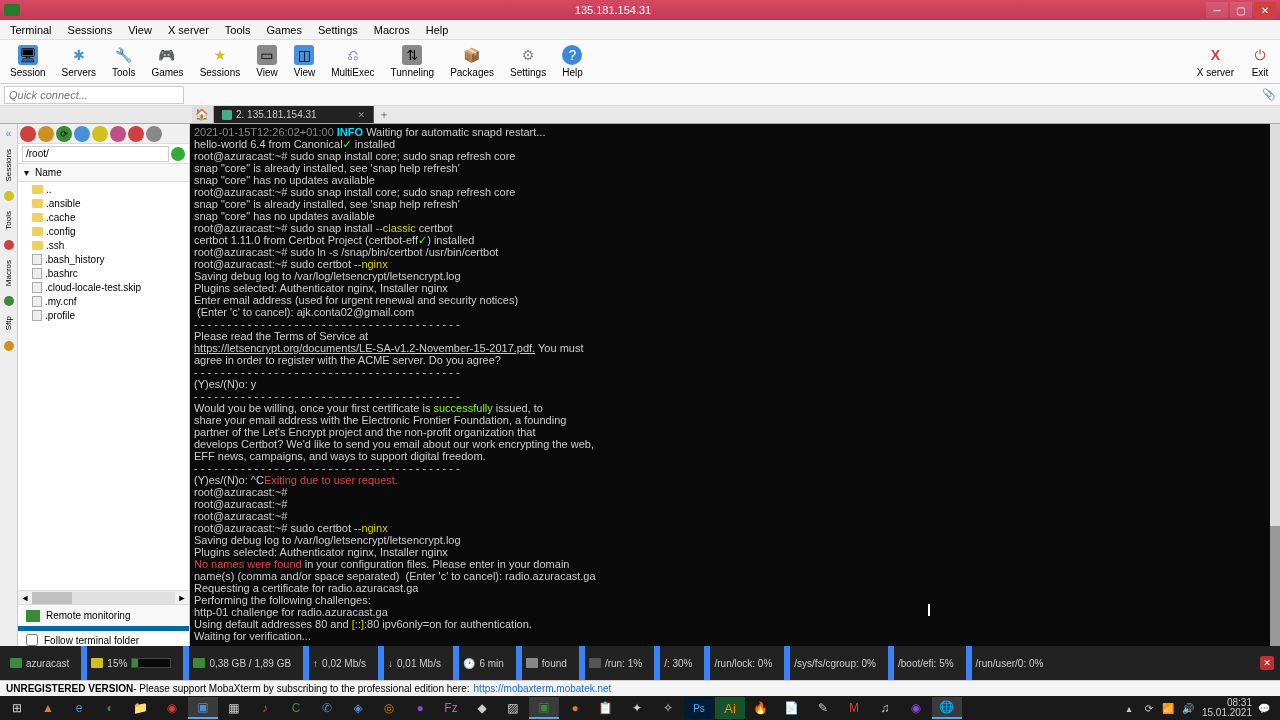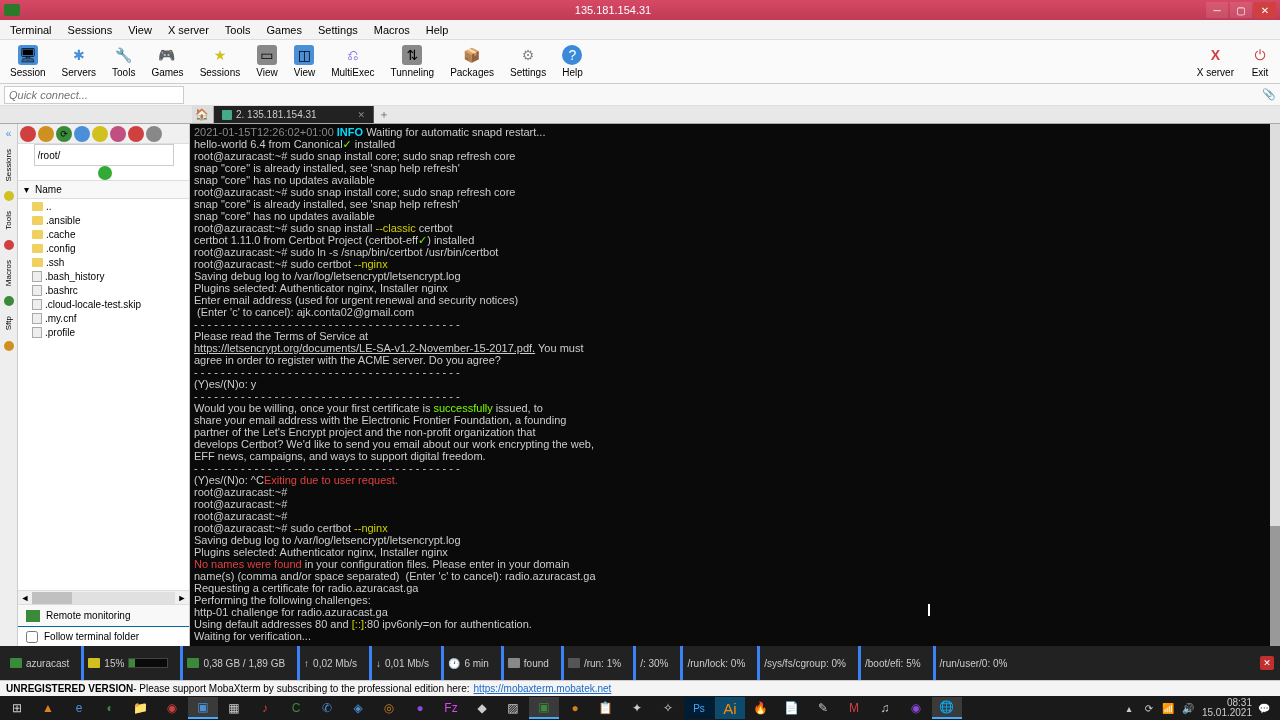--- a/index.html
+++ b/index.html
@@ -34,58 +34,58 @@
 
 .main { flex: 1; display: flex; overflow: hidden; }
 
 .leftrail { width: 18px; background: #eee; border-right: 1px solid #ccc; display: flex; flex-direction: column; align-items: center; padding-top: 4px; gap: 6px; }
 .rail-item { font-size: 8px; writing-mode: vertical-rl; transform: rotate(180deg); padding: 4px 0; cursor: pointer; }
 .rail-dot { width: 10px; height: 10px; border-radius: 50%; }
 
 .sidebar { width: 172px; background: #fff; border-right: 1px solid #ccc; display: flex; flex-direction: column; }
 .sb-toolbar { height: 20px; background: #f0f0f0; display: flex; align-items: center; gap: 2px; padding: 0 2px; border-bottom: 1px solid #ddd; }
 .sb-btn { width: 16px; height: 16px; border-radius: 50%; font-size: 9px; display: flex; align-items: center; justify-content: center; }
-.sb-path { height: 37px; border-bottom: 1px solid #ddd; display: flex; align-items: center; padding: 0 4px; flex-direction: column; }
+.sb-path { height: 20px; border-bottom: 1px solid #ddd; display: flex; align-items: center; padding: 0 4px; }
 .sb-path input { flex: 1; border: 1px solid #ccc; font-size: 10px; padding: 1px 3px; height: 16px; }
 .sb-path-ok { width: 14px; height: 14px; background: #3a3; border-radius: 50%; margin-left: 2px; }
 .sb-header { height: 18px; background: #f8f8f8; border-bottom: 1px solid #ddd; font-size: 10px; padding: 2px 6px; display: flex; align-items: center; gap: 6px; }
 .sb-tree { flex: 1; overflow: auto; font-size: 10px; }
 .tree-item { display: flex; align-items: center; gap: 3px; padding: 1px 4px 1px 14px; height: 14px; }
 .tree-folder-icon { width: 11px; height: 9px; background: #f0d060; border-radius: 1px; }
 .tree-file-icon { width: 10px; height: 11px; background: #eee; border: 1px solid #aaa; }
 .sb-scroll { height: 14px; background: #f0f0f0; border-top: 1px solid #ddd; display: flex; align-items: center; }
 .sb-scroll-btn { width: 14px; text-align: center; font-size: 9px; }
 .sb-scroll-track { flex: 1; height: 12px; background: #e0e0e0; }
 .sb-scroll-thumb { width: 40px; height: 12px; background: #c0c0c0; }
 .sb-remote { height: 22px; display: flex; align-items: center; gap: 6px; padding: 0 8px; border-top: 1px solid #ddd; background: #f8f8f8; }
 .sb-remote-icon { width: 14px; height: 12px; background: #3a8a3a; }
-.sb-follow { height: 20px; display: flex; align-items: center; gap: 6px; padding: 0 8px; border-top: 1px solid #0369a1; font-size: 10px; }
+.sb-follow { height: 20px; display: flex; align-items: flex-end; gap: 6px; padding: 0 8px; border-top: 5px solid #0369a1; font-size: 10px; }
 .sb-follow input { width: 12px; height: 12px; }
 
 .terminal { flex: 1; background: #0a0a0a; color: #ccc; font-family: 'Courier New', monospace; font-size: 11px; line-height: 12px; padding: 2px 4px; overflow: hidden; position: relative; white-space: pre; }
 .t-green { color: #7cfc00; }
 .t-cyan { color: #00dcff; font-weight: bold; }
 .t-yellow { color: #d0d000; }
 .t-red { color: #e04040; }
 .t-gray { color: #888; }
 .t-underline { text-decoration: underline; }
 .term-scroll { position: absolute; right: 0; top: 0; bottom: 0; width: 10px; background: #ddd; }
 .term-scroll-thumb { position: absolute; right: 0; width: 10px; height: 120px; bottom: 0; background: #999; }
 .term-cursor { position: absolute; right: 350px; bottom: 30px; width: 2px; height: 12px; background:#fff; }
 
 .statusbar { height: 34px; background: #222; color: #ccc; display: flex; align-items: center; font-size: 10px; gap: 8px; padding: 0 6px; }
-.sb-item { display: flex; align-items: center; gap: 4px; padding: 0 4px; border-left: 3px solid #3b82f6; height: 100%; }
+.sb-item { display: flex; align-items: center; gap: 4px; padding: 0 4px; border-left: 6px solid #3b82f6; height: 100%; }
 .sb-item:first-child { border-left: none; }
 .sb-icon { width: 12px; height: 10px; border-radius: 1px; }
 .sb-bar { width: 40px; height: 10px; background: #0a0a0a; border: 1px solid #444; position: relative; }
 .sb-bar-fill { position: absolute; left: 0; top: 0; bottom: 0; width: 15%; background: #3a8a3a; }
 .sb-close { margin-left: auto; width: 14px; height: 14px; background: #c03030; color: #fff; font-size: 9px; display: flex; align-items: center; justify-content: center; border-radius: 2px; }
 
 .footer { height: 16px; background: #f4f4f4; display: flex; align-items: center; font-size: 10px; padding: 0 6px; border-top: 1px solid #ccc; }
-.footer-link { color: #1a6acc; text-decoration: underline; margin-left: 4px; }
+.footer-link { color: #1a6acc; margin-left: 4px; }
 .footer-bold { font-weight: bold; }
 
 .taskbar { height: 24px; background: #1a1a1a; display: flex; align-items: center; padding: 0 2px; gap: 1px; }
 .task-btn { width: 30px; height: 22px; display: flex; align-items: center; justify-content: center; font-size: 12px; color: #ccc; }
 .task-btn.active { background: #3a3a3a; border-bottom: 2px solid #4af; }
 .task-spacer { flex: 1; }
 .tray { display: flex; align-items: center; gap: 6px; font-size: 10px; color: #ccc; padding: 0 6px; }
 .tray-icon { width: 14px; height: 14px; display: flex; align-items: center; justify-content: center; }
 .tray-time { text-align: right; line-height: 10px; }
 </style>
@@ -366,21 +366,21 @@
   <div class="task-btn" style="color:#8a4ad9">●</div>
   <div class="task-btn" style="color:#d946ef">Fz</div>
   <div class="task-btn">◆</div>
   <div class="task-btn">▨</div>
   <div class="task-btn active" style="color:#3a8a3a">▣</div>
   <div class="task-btn" style="color:#d08020">●</div>
   <div class="task-btn">📋</div>
   <div class="task-btn">✦</div>
   <div class="task-btn">✧</div>
   <div class="task-btn" style="background:#001d33;color:#4af;font-size:10px">Ps</div>
-  <div class="task-btn" style="background:#0c4a6e;color:#f80;font-size:15px">Ai</div>
+  <div class="task-btn" style="background:#14532d;color:#f80;font-size:13px">Ai</div>
   <div class="task-btn" style="color:#e06020">🔥</div>
   <div class="task-btn">📄</div>
   <div class="task-btn">✎</div>
   <div class="task-btn" style="color:#d04040">M</div>
   <div class="task-btn">♫</div>
   <div class="task-btn" style="color:#8a4ad9">◉</div>
   <div class="task-btn active">🌐</div>
   <div class="task-spacer"></div>
   <div class="tray">
     <span class="tray-icon">▴</span>

